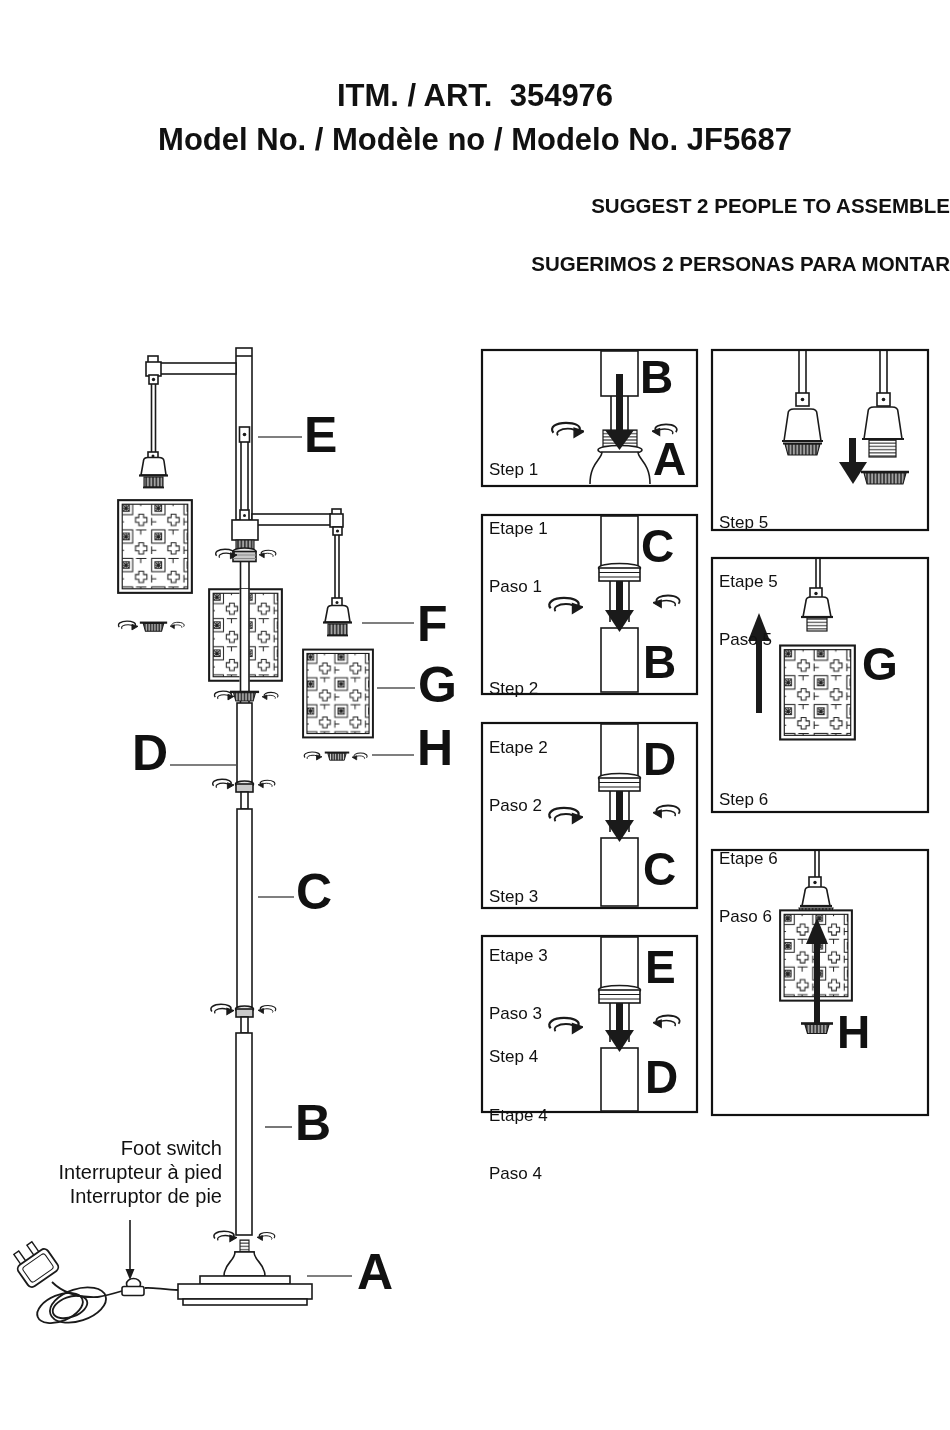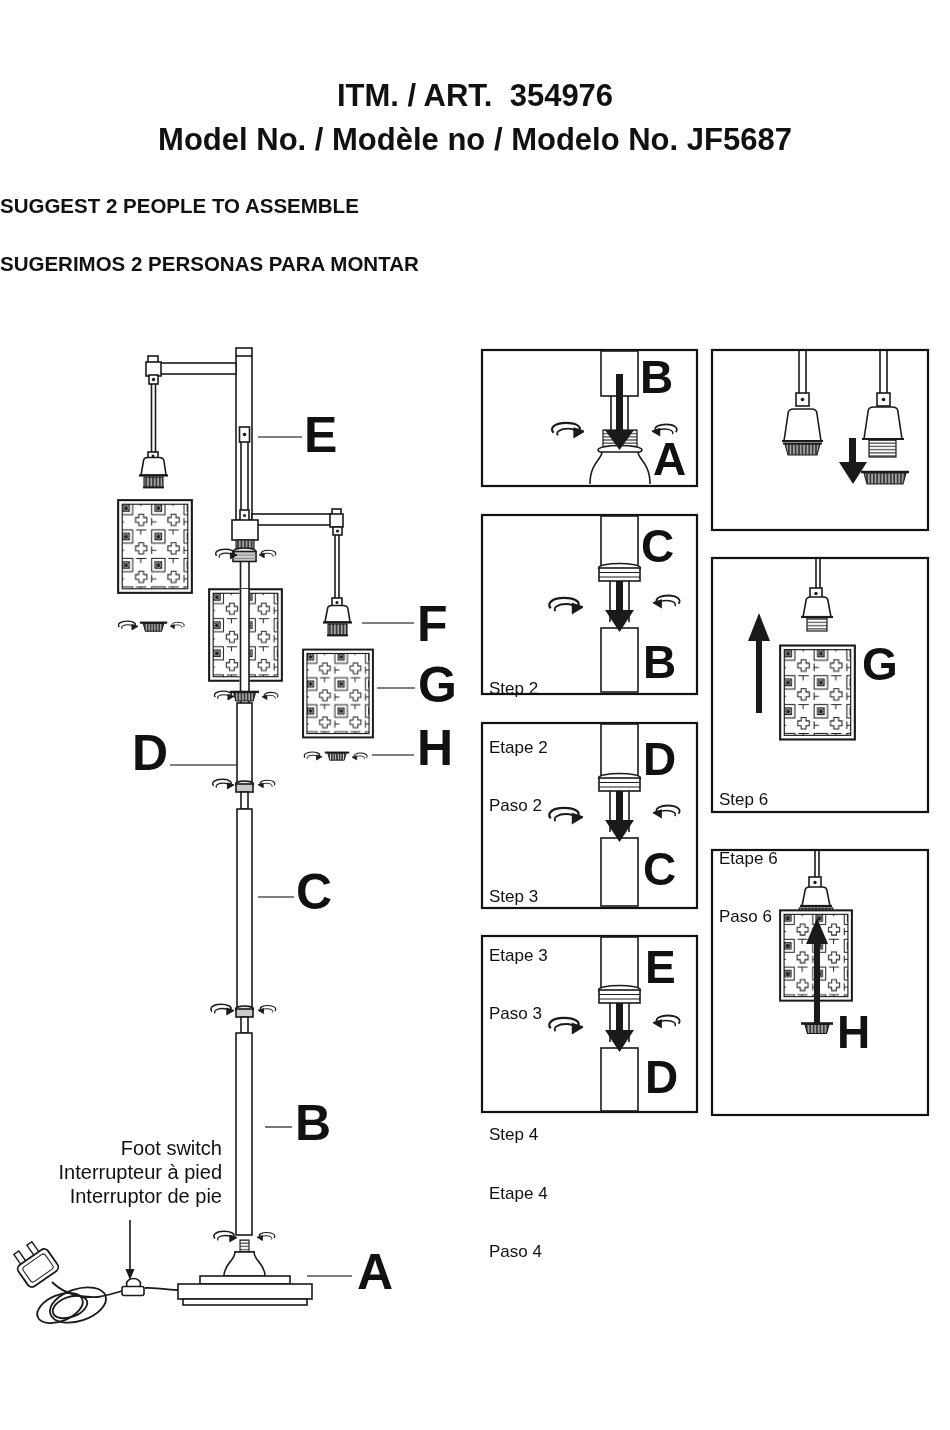--- a/index.html
+++ b/index.html
@@ -4,21 +4,21 @@
 <style>
   html,body{margin:0;padding:0;background:#e8e8e8;}
   .page{
     position:relative;width:950px;height:1430px;margin:0 auto;background:#ffffff;
     font-family:"Liberation Sans",sans-serif;color:#111;overflow:hidden;
   }
   .layer{position:absolute;left:0;top:0;width:950px;height:1430px;}
   svg.diagram{position:absolute;left:0;top:0;pointer-events:none;}
   .title-line{position:absolute;left:0;width:950px;text-align:center;font-weight:bold;
     font-size:31px;line-height:1.05;white-space:pre;}
-  .note-line{position:absolute;left:0;width:950px;text-align:left;font-weight:bold;
+  .note-line{position:absolute;left:0;width:950px;text-align:right;font-weight:bold;
     font-size:20.5px;line-height:1.05;white-space:pre;}
   .part-label{position:absolute;font-size:50px;font-weight:bold;line-height:1;white-space:pre;}
   .box-label{position:absolute;font-size:46px;font-weight:bold;line-height:1;white-space:pre;}
   .step-text{position:absolute;font-size:17px;line-height:19.5px;white-space:pre;}
   .foot-switch-text{position:absolute;left:8px;top:1136px;width:214px;text-align:right;
     font-size:20px;line-height:24px;}
 </style>
 </head>
 <body>
 
@@ -358,34 +358,44 @@
     <div class="part-label" style="left:296px;top:867px">C</div>
     <div class="part-label" style="left:295px;top:1098px">B</div>
     <div class="part-label" style="left:357px;top:1247px">A</div>
 
     <div class="foot-switch-text">
       <div>Foot switch</div>
       <div>Interrupteur à pied</div>
       <div>Interruptor de pie</div>
     </div>
 
+    <div class="step-text" style="left:489px;top:421px">
+      <div>Step 1</div>
+      <div>Etape 1</div>
+      <div>Paso 1</div>
+    </div>
     <div class="step-text" style="left:489px;top:640px">
       <div>Step 2</div>
       <div>Etape 2</div>
       <div>Paso 2</div>
     </div>
     <div class="step-text" style="left:489px;top:848px">
       <div>Step 3</div>
       <div>Etape 3</div>
       <div>Paso 3</div>
     </div>
-    <div class="step-text" style="left:489px;top:1086px">
+    <div class="step-text" style="left:489px;top:1008px">
       <div>Step 4</div>
       <div>Etape 4</div>
       <div>Paso 4</div>
+    </div>
+    <div class="step-text" style="left:719px;top:474px">
+      <div>Step 5</div>
+      <div>Etape 5</div>
+      <div>Paso 5</div>
     </div>
     <div class="step-text" style="left:719px;top:751px">
       <div>Step 6</div>
       <div>Etape 6</div>
       <div>Paso 6</div>
     </div>
 
     <div class="box-label" style="left:640px;top:354px">B</div>
     <div class="box-label" style="left:653px;top:436px">A</div>
     <div class="box-label" style="left:641px;top:523px">C</div>

